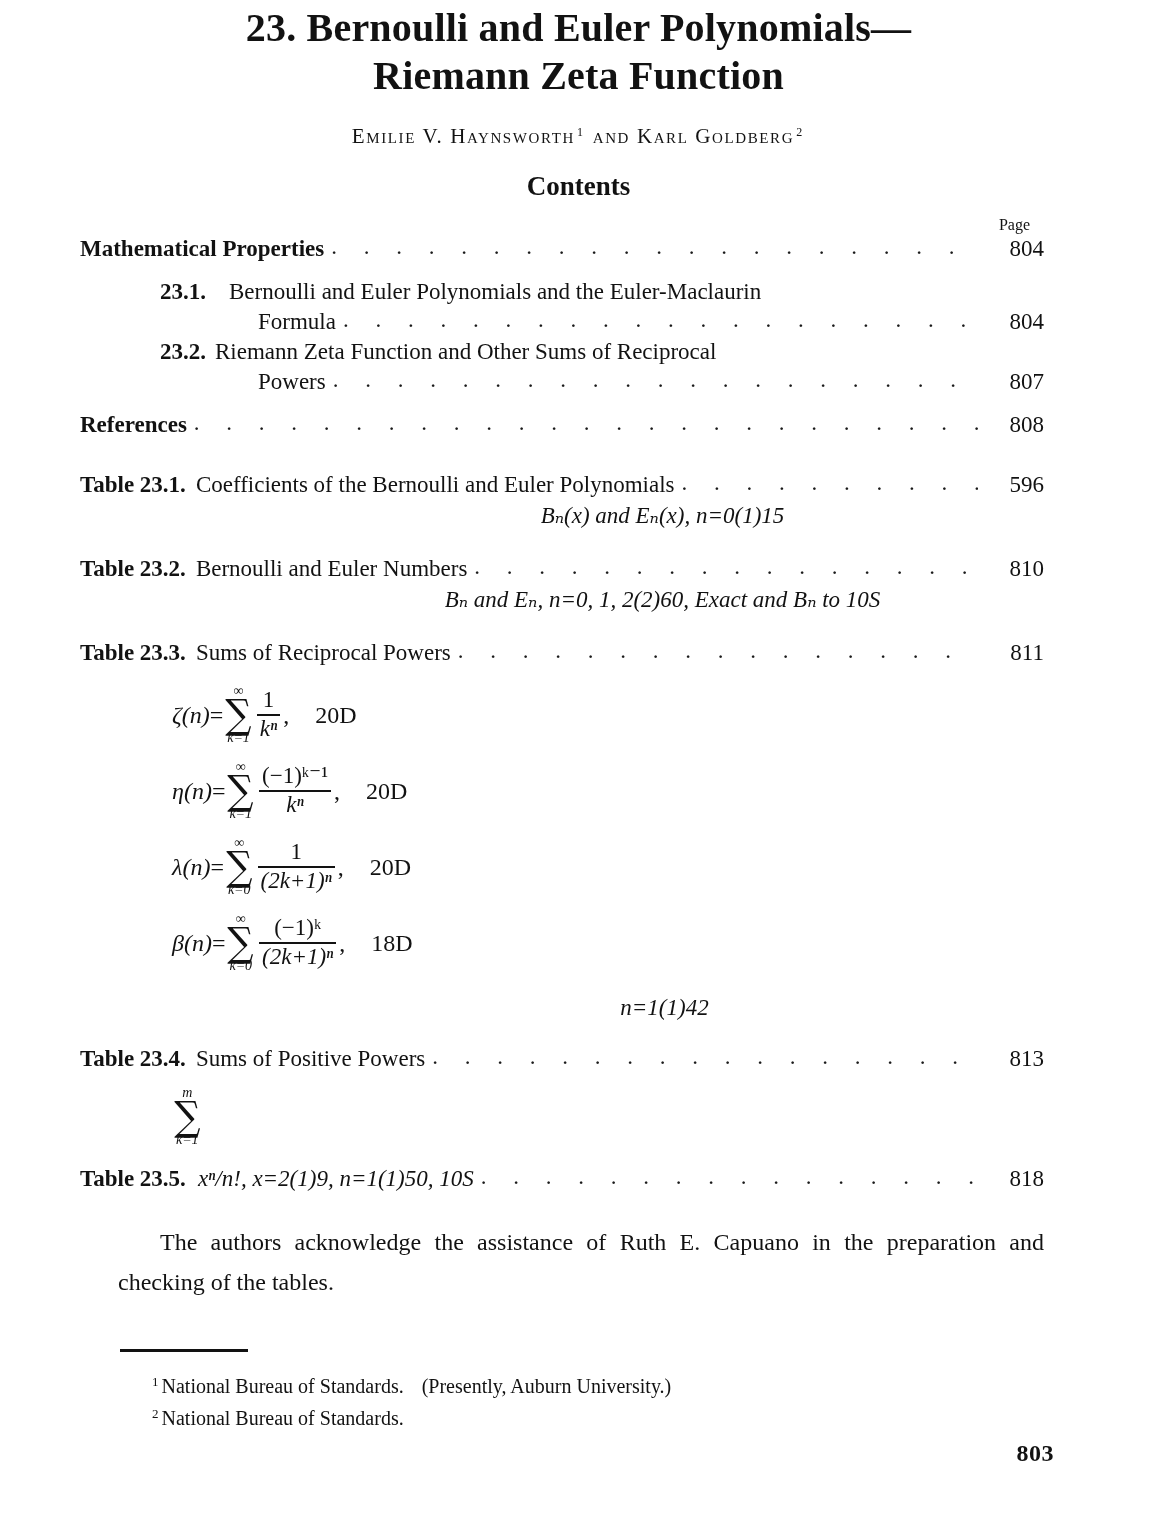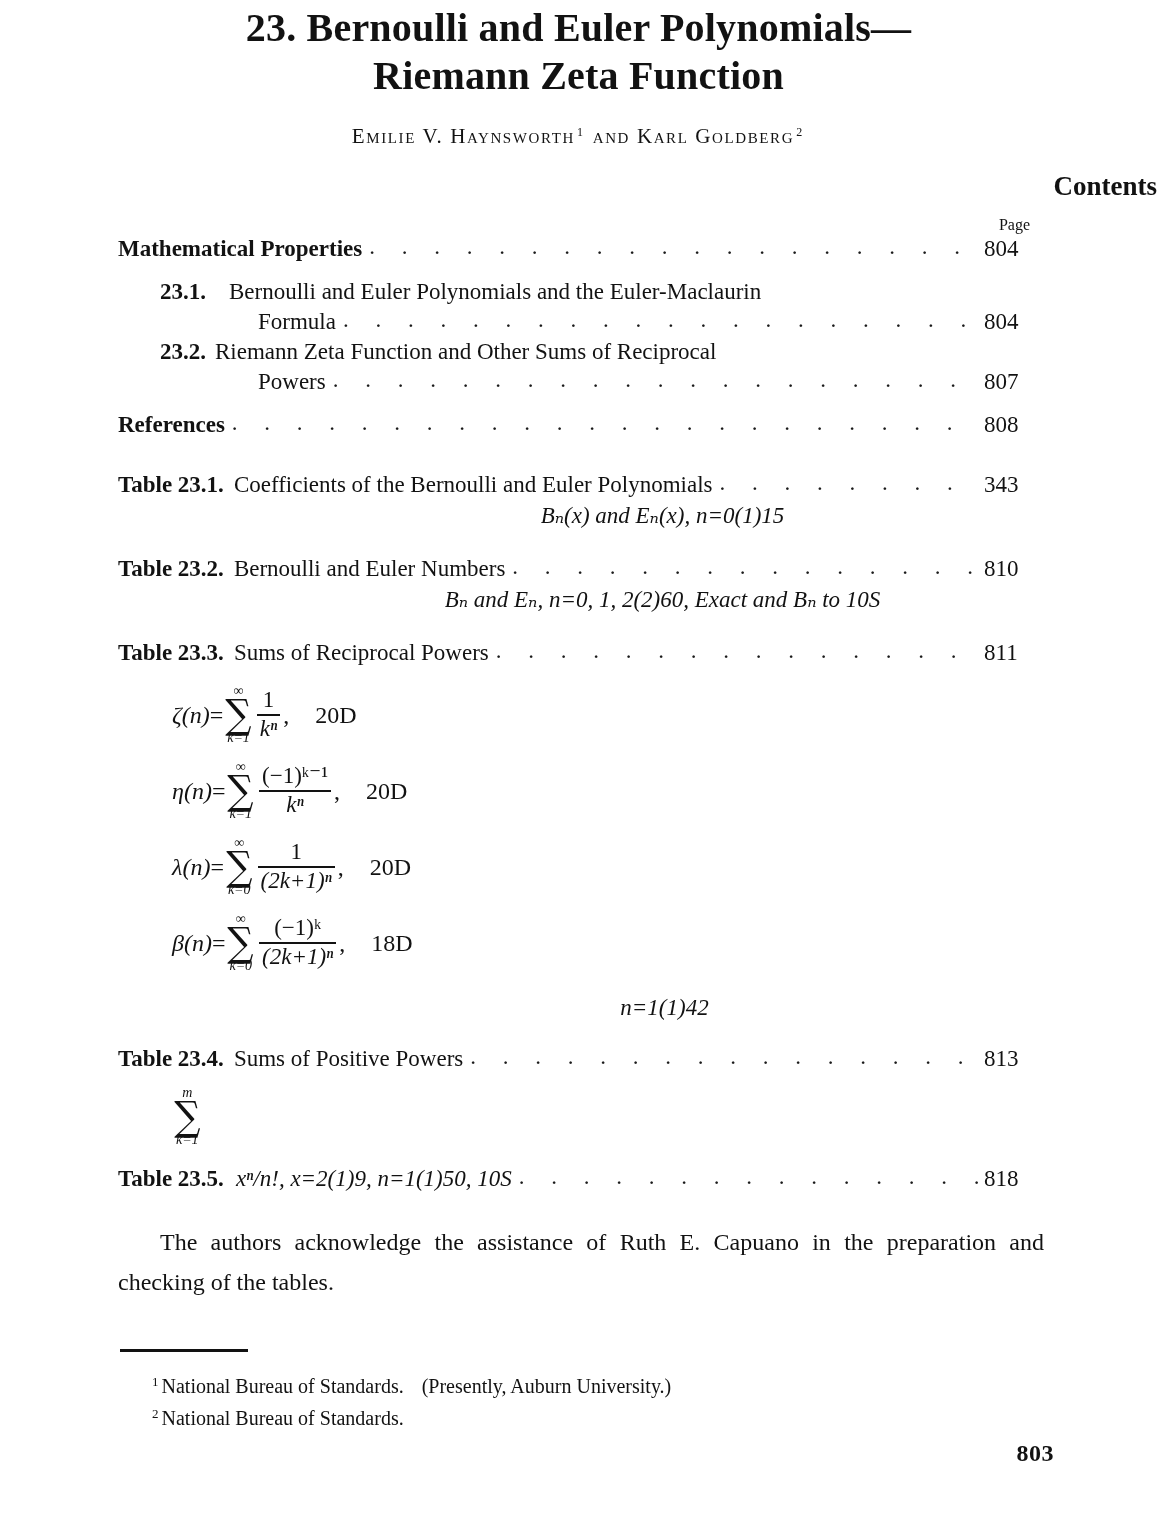--- a/index.html
+++ b/index.html
@@ -46,21 +46,21 @@
   .authors sup {
     font-size: 12px;
     font-variant: normal;
     letter-spacing: 0;
     vertical-align: 0.55em;
     margin-left: 2px;
     margin-right: 3px;
   }
 
   .contents-head {
-    text-align: right;
+    text-align: center;
     font-weight: bold;
     font-size: 27px;
     margin-top: 22px;
   }
 
   
   .toc {
     position: relative;
     margin-top: 6px;
   }
@@ -69,36 +69,37 @@
     right: 127px;
     top: 8px;
     font-size: 16px;
   }
 
   .row {
     display: flex;
     align-items: baseline;
     font-size: 23px;
     line-height: 30px;
-    padding-left: 118px;
+    padding-left: 80px;
     padding-right: 113px;
   }
   .row .txt { white-space: nowrap; }
   .row .lead {
     flex: 1 1 auto;
     overflow: hidden;
     white-space: nowrap;
     margin: 0 6px 0 7px;
     font-size: 23px;
     letter-spacing: 10.5px;
     color: #1a1a1a;
     transform: translateY(-2px);
   }
   .row .pg {
     width: 60px;
+    text-align: right;
     white-space: nowrap;
     flex: 0 0 auto;
   }
   .row.nolead .lead { visibility: hidden; }
 
   .bold { font-weight: bold; }
 
   
   .sub {
     padding-left: 160px;
@@ -293,21 +294,21 @@
       <span class="lead">. . . . . . . . . . . . . . . . . . . . . . . . . . . . . . . . . . . .</span>
       <span class="pg">808</span>
     </div>
 
     <div class="spacer-lg"></div>
 
     <div class="row">
       <span class="txt bold">Table 23.1.</span>
       <span class="txt" style="margin-left:10px">Coefficients of the Bernoulli and Euler Polynomials</span>
       <span class="lead">. . . . . . . . . . . . . . . . . . . . . . . . . . . . . . . . . . . .</span>
-      <span class="pg">343</span>
+      <span class="pg">596</span>
     </div>
     <div class="subline math">Bₙ(x) and Eₙ(x), n=0(1)15</div>
 
     <div class="spacer-md"></div>
 
     <div class="row">
       <span class="txt bold">Table 23.2.</span>
       <span class="txt" style="margin-left:10px">Bernoulli and Euler Numbers</span>
       <span class="lead">. . . . . . . . . . . . . . . . . . . . . . . . . . . . . . . . . . . .</span>
       <span class="pg">810</span>

